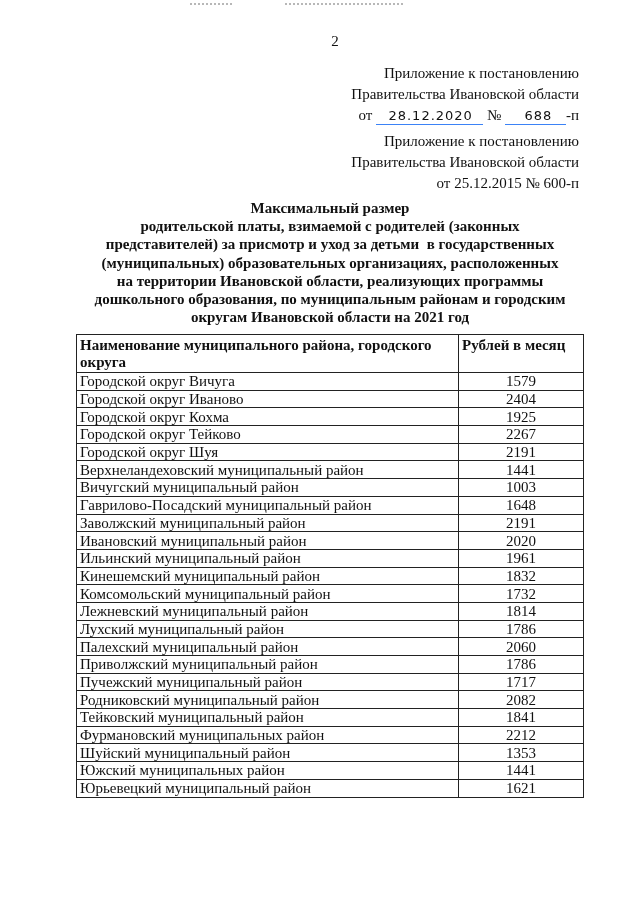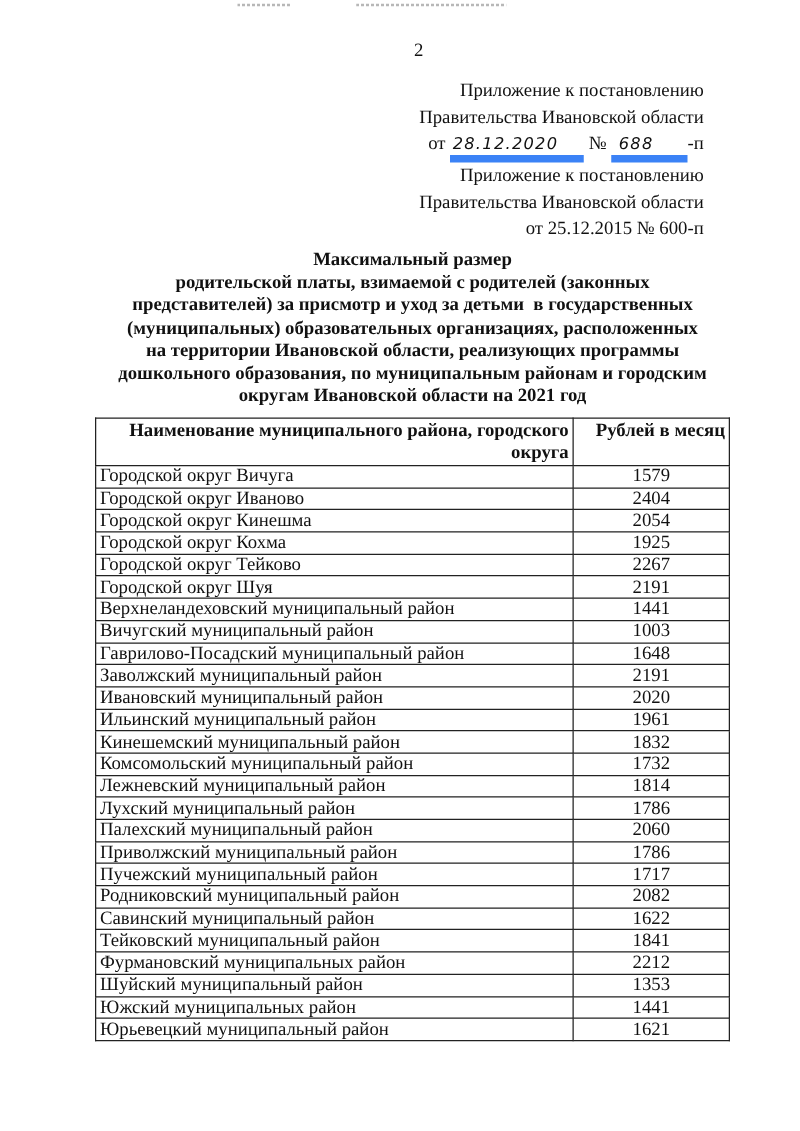--- a/index.html
+++ b/index.html
@@ -34,34 +34,33 @@
       top: 33px;
       left: 0;
       width: 640px;
       text-align: center;
       font-size: 15px;
       padding-left: 30px;
       box-sizing: border-box;
     }
     .appendix {
       position: absolute;
-      right: 77px;
+      right: 61px;
       text-align: right;
       font-size: 15px;
       line-height: 21px;
     }
     .appendix.new { top: 63px; }
     .appendix.old { top: 131px; }
     .handwritten {
       display: inline-block;
       font-family: "DejaVu Sans", sans-serif;
-      font-style: italic;
       font-size: 13px;
-      border-bottom: 6px solid #3b82f6;
-      text-align: left;
+      border-bottom: 1px solid #3b82f6;
+      text-align: center;
       line-height: 16px;
       letter-spacing: 1px;
     }
     .hw-date { width: 105px; padding-left: 2px; }
     .hw-num { width: 55px; padding-left: 6px; }
     .title-block {
       position: absolute;
       top: 199px;
       left: 80px;
       width: 500px;
@@ -79,21 +78,21 @@
       font-size: 15px;
     }
     table.fees th, table.fees td {
       border: 1px solid #222;
       padding: 0 3px;
       height: 16.7px;
       line-height: 16px;
     }
     table.fees th {
       font-weight: bold;
-      text-align: right;
+      text-align: left;
       line-height: 17px;
       padding-top: 2px;
       padding-bottom: 1px;
       vertical-align: top;
     }
     table.fees th.col-name { width: 375px; }
     table.fees td.val { text-align: center; }
   </style>
 </head>
 <body>
@@ -142,24 +141,20 @@
   <tbody id="fees-body">
       <tr>
         <td>Городской округ Вичуга</td>
         <td class="val">1579</td>
       </tr>
       <tr>
         <td>Городской округ Иваново</td>
         <td class="val">2404</td>
       </tr>
       <tr>
-        <td>Городской округ Кинешма</td>
-        <td class="val">2054</td>
-      </tr>
-      <tr>
         <td>Городской округ Кохма</td>
         <td class="val">1925</td>
       </tr>
       <tr>
         <td>Городской округ Тейково</td>
         <td class="val">2267</td>
       </tr>
       <tr>
         <td>Городской округ Шуя</td>
         <td class="val">2191</td>
@@ -214,24 +209,20 @@
       </tr>
       <tr>
         <td>Пучежский муниципальный район</td>
         <td class="val">1717</td>
       </tr>
       <tr>
         <td>Родниковский муниципальный район</td>
         <td class="val">2082</td>
       </tr>
       <tr>
-        <td>Савинский муниципальный район</td>
-        <td class="val">1622</td>
-      </tr>
-      <tr>
         <td>Тейковский муниципальный район</td>
         <td class="val">1841</td>
       </tr>
       <tr>
         <td>Фурмановский муниципальных район</td>
         <td class="val">2212</td>
       </tr>
       <tr>
         <td>Шуйский муниципальный район</td>
         <td class="val">1353</td>

